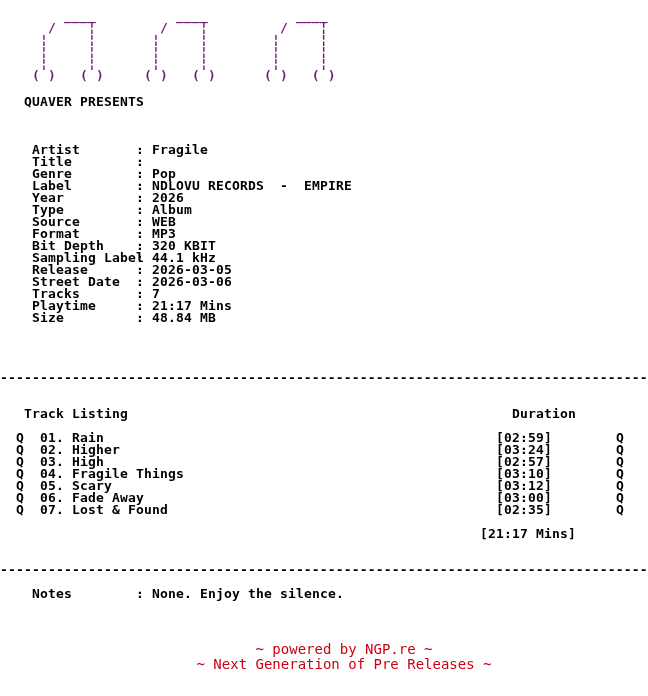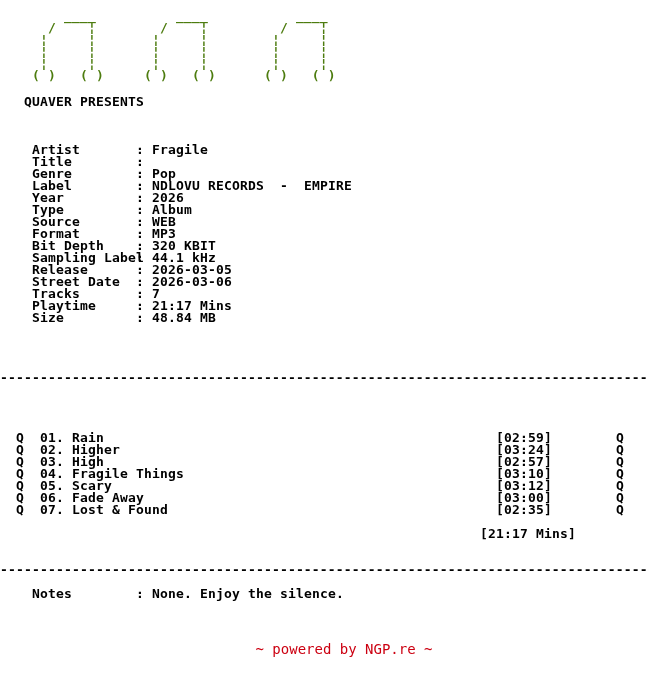--- a/index.html
+++ b/index.html
@@ -5,21 +5,21 @@
   html,body{margin:0;padding:0;background:#ffffff;}
   body{width:648px;height:696px;position:relative;overflow:hidden;
        font-family:"DejaVu Sans Mono",monospace;}
   .doc{position:absolute;inset:0;}
   .line{position:absolute;left:0;width:648px;height:12px;text-align:right;}
   .m{font-family:"DejaVu Sans Mono",monospace;font-weight:bold;font-size:13px;
      line-height:12px;letter-spacing:0.17px;color:#000;}
   .at{position:absolute;top:0;white-space:pre;}
   pre.art{position:absolute;top:10px;left:0;margin:0;
           font-family:"DejaVu Sans Mono",monospace;font-weight:bold;
-          font-size:13px;line-height:12px;letter-spacing:0.17px;color:#4d7c0f;
+          font-size:13px;line-height:12px;letter-spacing:0.17px;color:#701a75;
           white-space:pre;}
   .c0{left:0;}.c2{left:16px;}.c3{left:24px;}.c4{left:32px;}.c5{left:40px;}
   .c9{left:72px;}.c17{left:136px;}.c19{left:152px;}.c60{left:480px;}
   .c62{left:496px;}.c64{left:512px;}.c77{left:616px;}
   .footer-line{position:absolute;left:40px;width:608px;height:12px;
        text-align:center;font-family:"DejaVu Sans Mono",monospace;
        font-weight:normal;font-size:14px;line-height:12px;color:#cc0011;
        white-space:pre;}
 </style>
 </head>
@@ -111,20 +111,24 @@
     <span class="at c4">Size</span>
     <span class="at c17">:</span>
     <span class="at c19">48.84 MB</span>
   </div>
 
 
   <div class="line m" style="top:372px">
     <span class="at c0">---------------------------------------------------------------------------------</span>
   </div>
 
+  <div class="line m" style="top:408px">
+    <span class="at c3">Track Listing</span>
+    <span class="at c64">Duration</span>
+  </div>
 
   <div class="line m" style="top:432px">
     <span class="at c2">Q</span>
     <span class="at c5">01.</span>
     <span class="at c9">Rain</span>
     <span class="at c62">[02:59]</span>
     <span class="at c77">Q</span>
   </div>
   <div class="line m" style="top:444px">
     <span class="at c2">Q</span>
@@ -177,14 +181,15 @@
     <span class="at c0">---------------------------------------------------------------------------------</span>
   </div>
 
   <div class="line m" style="top:588px">
     <span class="at c4">Notes</span>
     <span class="at c17">:</span>
     <span class="at c19">None. Enjoy the silence.</span>
   </div>
 
   <div class="footer-line" style="top:643px">~ powered by NGP.re ~</div>
+  <div class="footer-line" style="top:658px">~ Next Generation of Pre Releases ~</div>
 
 </div>
 
 </body></html>

